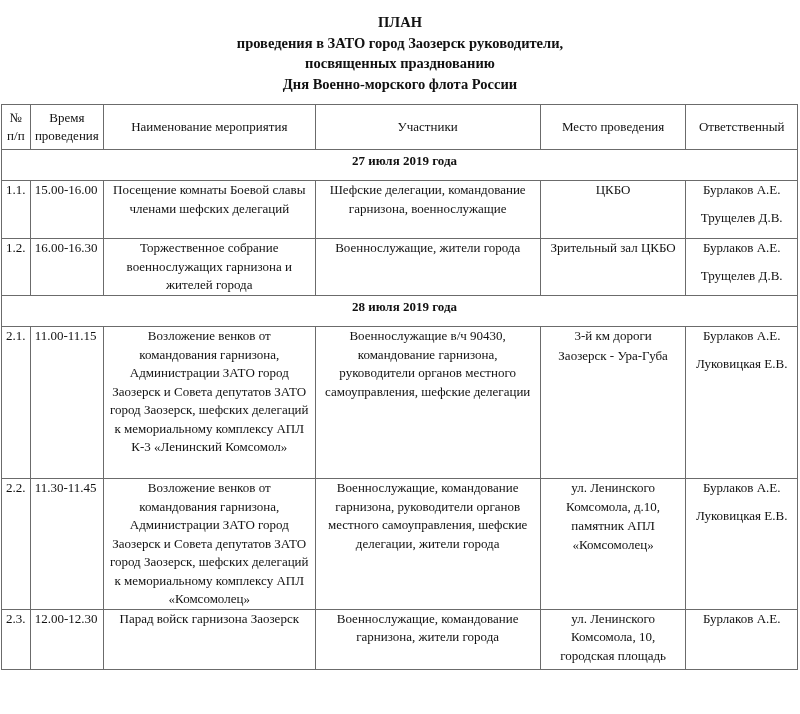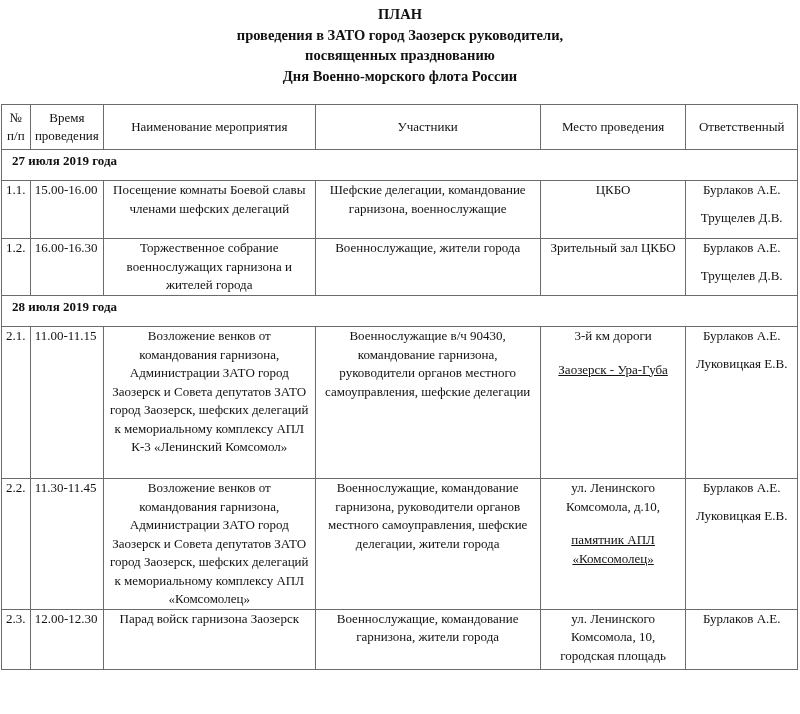--- a/index.html
+++ b/index.html
@@ -3,21 +3,21 @@
 <meta charset="utf-8">
 <style>
   html, body { margin: 0; padding: 0; background: #ffffff; }
   body {
     width: 800px; height: 714px; overflow: hidden;
     font-family: "Liberation Serif", "DejaVu Serif", serif;
     color: #111;
     position: relative;
   }
   .title-block {
-    position: absolute; left: 0; top: 4px; width: 800px;
+    position: absolute; left: 0; top: 12px; width: 800px;
     text-align: center; font-weight: bold; font-size: 14.5px; line-height: 20.5px;
   }
   table.plan {
     position: absolute; left: 1px; top: 104px;
     width: 797px;
     border-collapse: collapse;
     table-layout: fixed;
     font-size: 13px;
     line-height: 18.5px;
   }
@@ -31,25 +31,25 @@
   .c1 { width: 27px; }
   .c2 { width: 69px; }
   .c3 { width: 199px; }
   .c4 { width: 212px; }
   .c5 { width: 137px; }
   .c6 { width: 105px; }
   td.num { text-align: center; padding-top: 1px; }
   td.time { text-align: left; padding-left: 7px; padding-top: 1px; }
   td.center { text-align: center; padding-top: 1px; }
   tr.hdr { height: 45px; }
-  tr.date td { height: 28px; font-weight: bold; vertical-align: top; padding-top: 2px; padding-left: 0; padding-right: 0; }
+  tr.date td { height: 28px; text-align: center; font-weight: bold; vertical-align: top; padding-top: 2px; padding-left: 0; padding-right: 0; }
   .resp-line { display: block; }
   .resp-line + .resp-line { margin-top: 9px; }
   .place-gap { display: block; }
-  .place-gap + .place-gap { margin-top: 15px; text-decoration: underline; }
+  .place-gap + .place-gap { margin-top: 1px; }
   .line { display: block; }
   .date-text { display: inline-block; padding-left: 10px; }
 </style>
 </head>
 <body>
 
 <div class="title-block">
   <div>ПЛАН</div>
   <div>проведения в ЗАТО город Заозерск руководители,</div>
   <div>посвященных празднованию</div>

